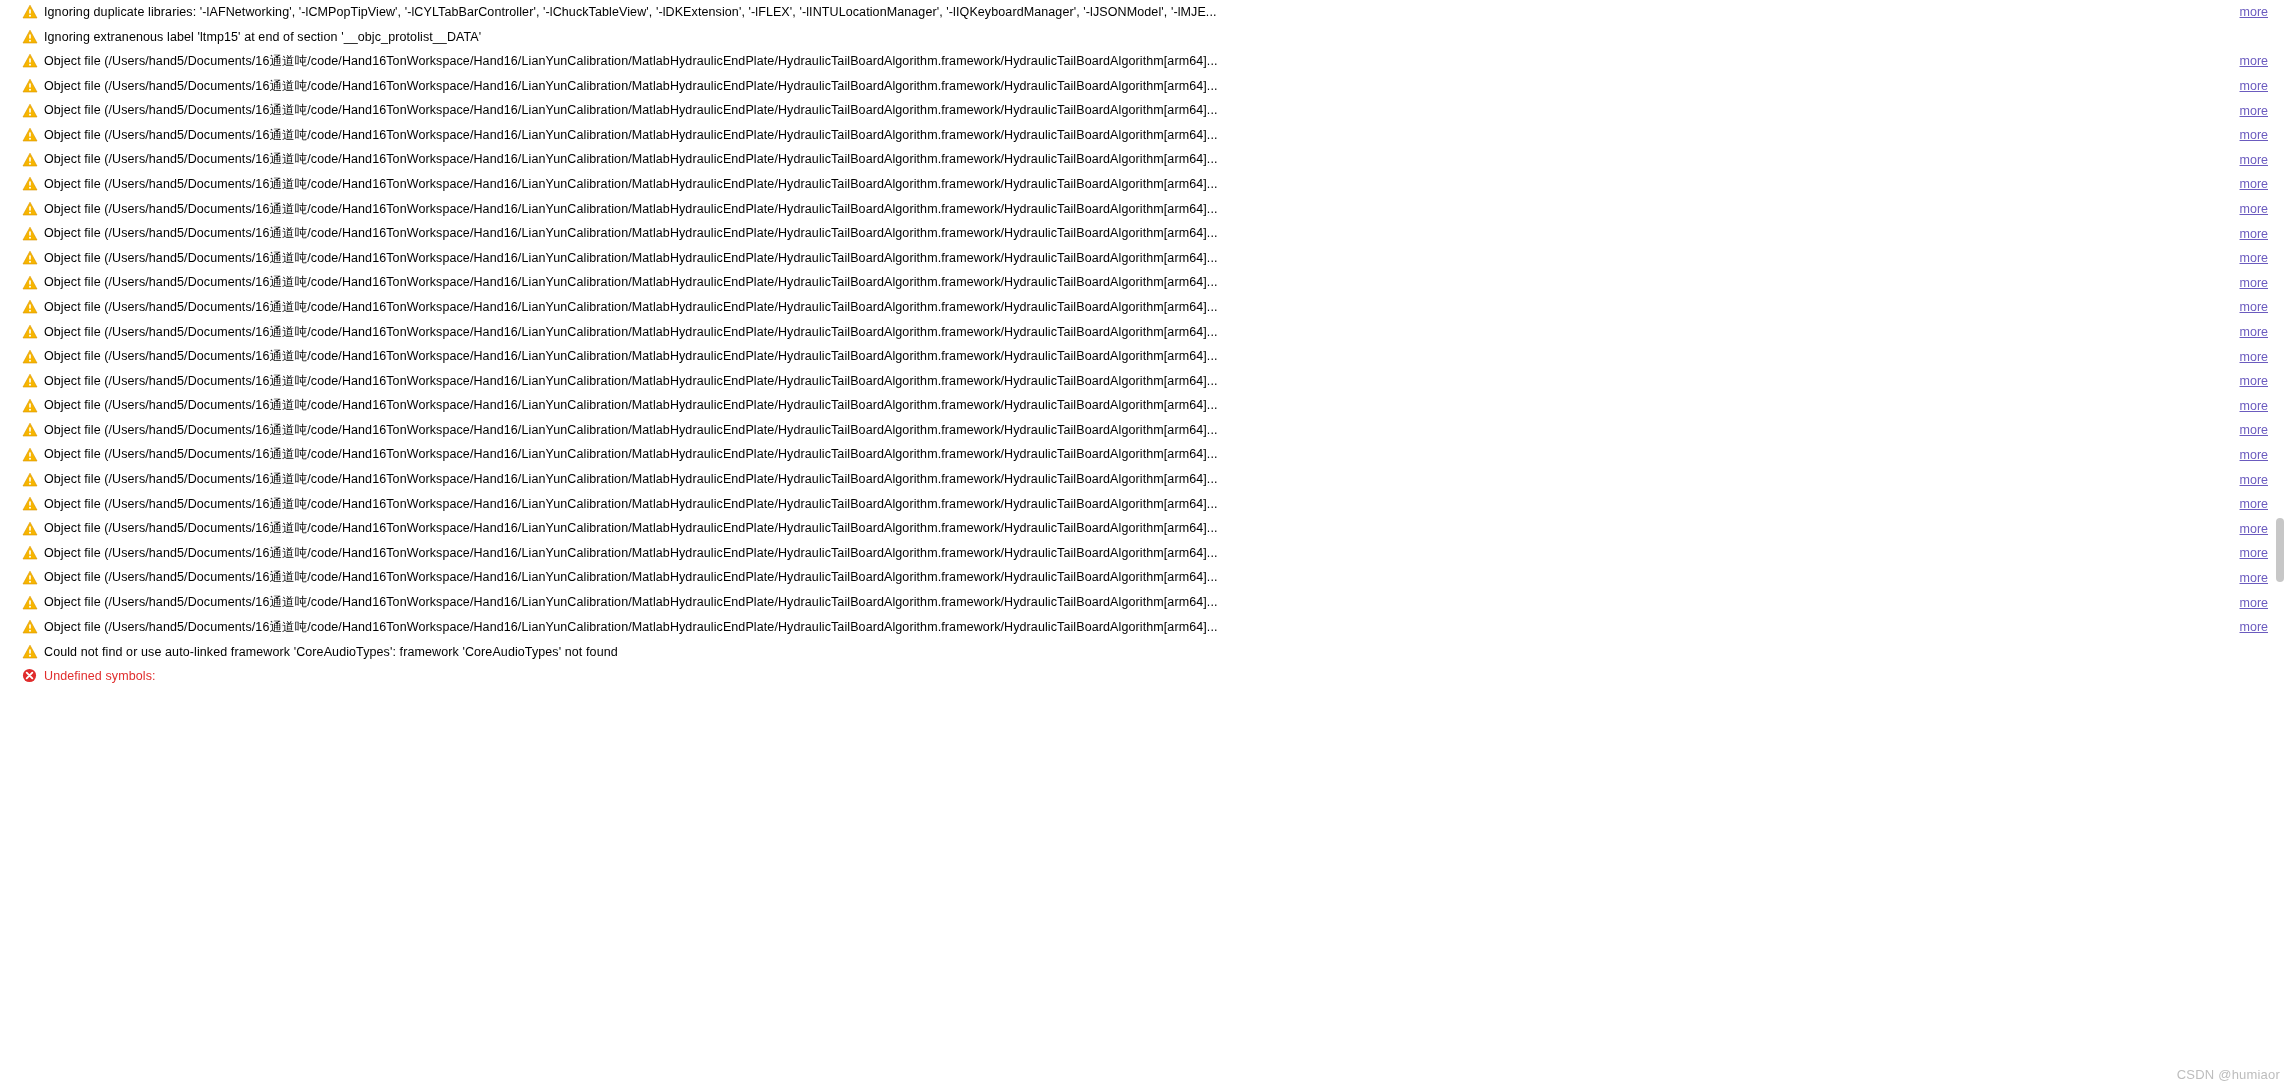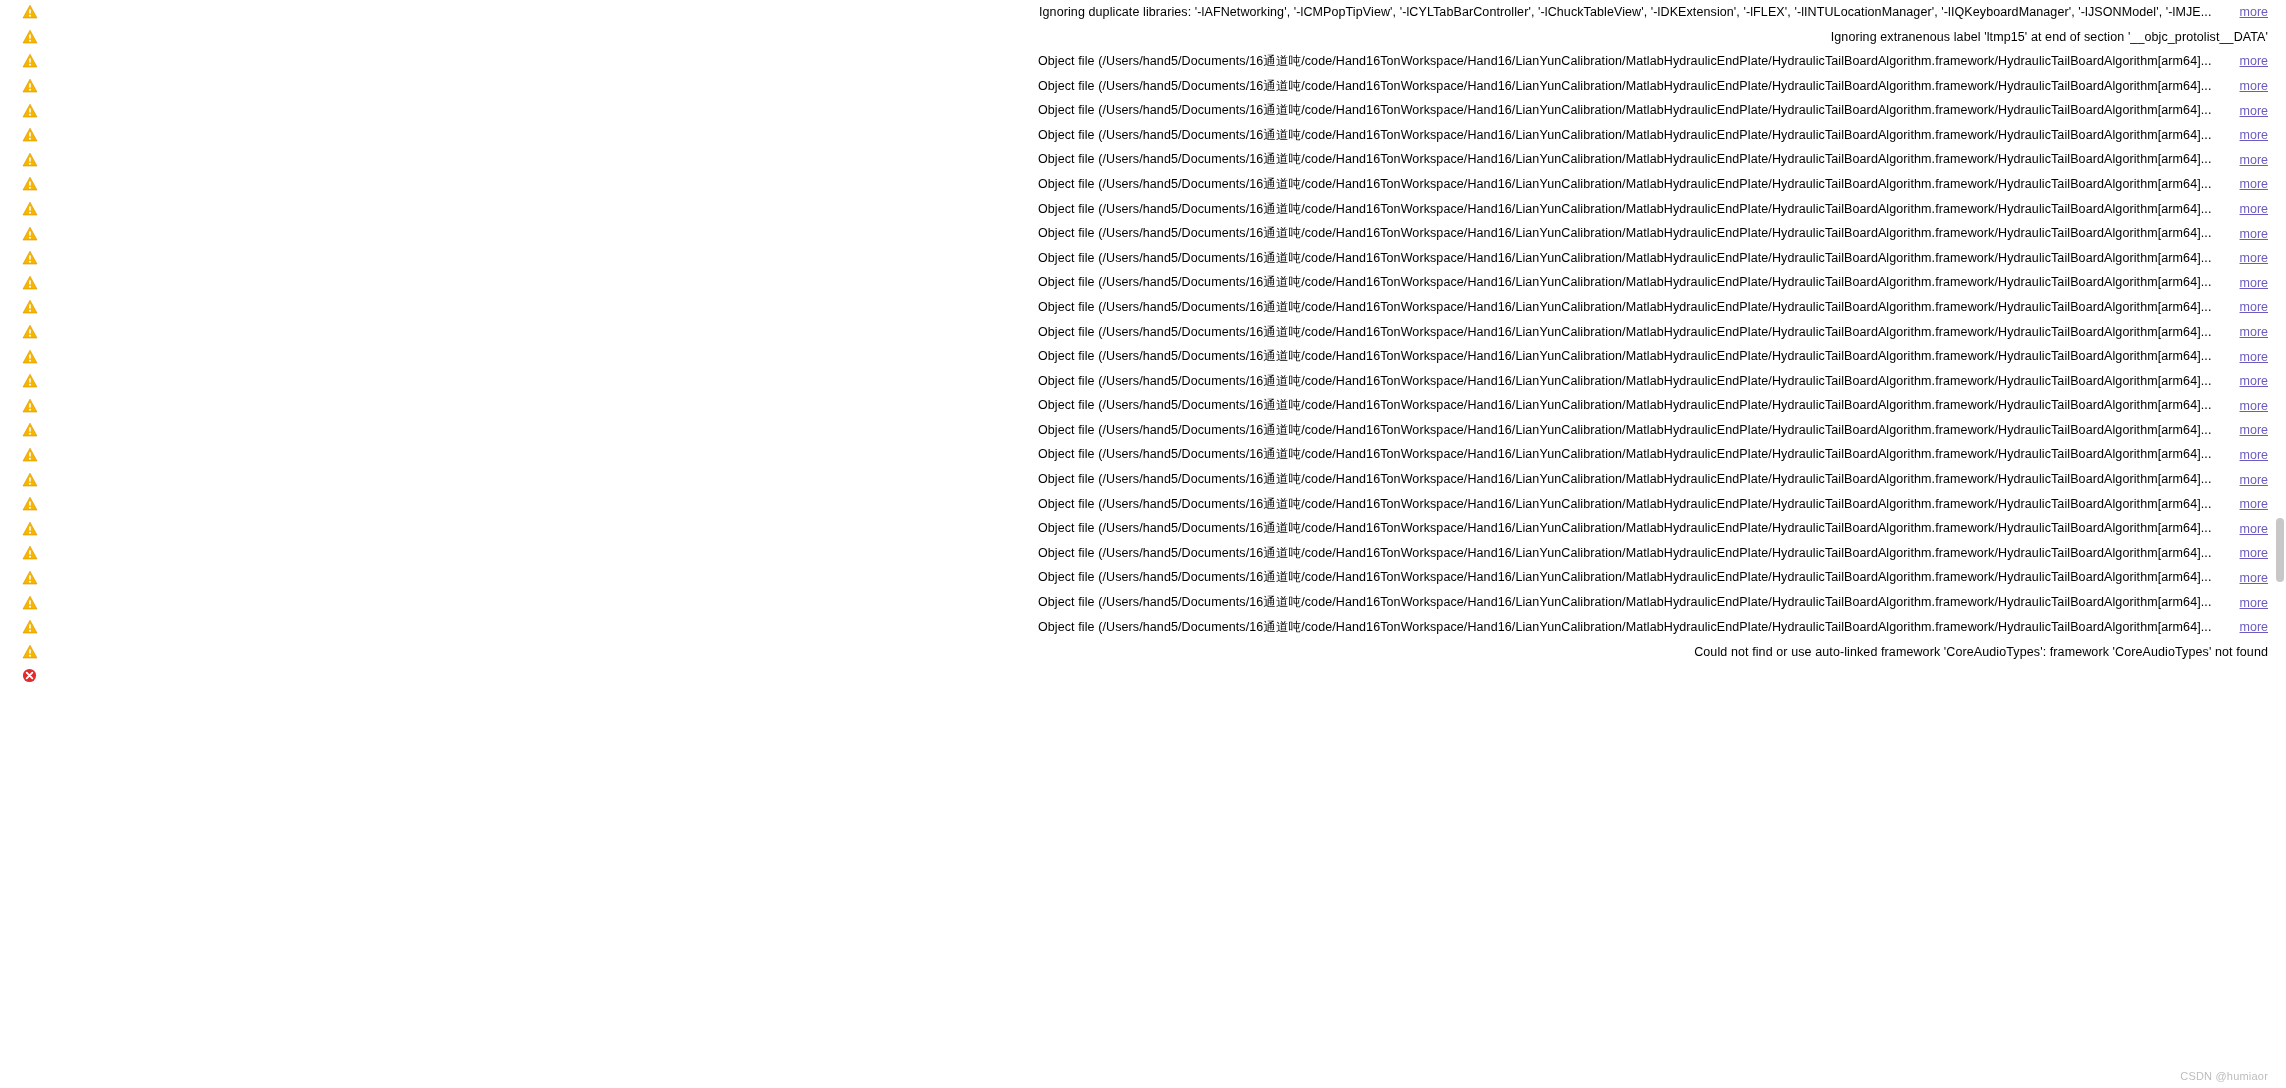--- a/index.html
+++ b/index.html
@@ -6,21 +6,20 @@
     body {
       font-family: -apple-system, BlinkMacSystemFont, "Segoe UI", Helvetica, Arial, sans-serif;
       font-size: 12.5px;
       background: #ffffff;
       color: #000000;
       width: 2286px;
       position: relative;
     }
     .list {
       width: 100%;
-      text-align: right;
     }
     .row {
       display: flex;
       align-items: center;
       height: 24.6px;
       padding-left: 22px;
       padding-right: 18px;
       white-space: nowrap;
       overflow: hidden;
     }
@@ -72,23 +71,23 @@
       position: absolute;
       right: 2px;
       top: 518px;
       width: 8px;
       height: 64px;
       background: #c7c7c7;
       border-radius: 4px;
     }
     .watermark {
       position: fixed;
-      right: 18px;
+      right: 6px;
       bottom: 6px;
-      font-size: 11px;
+      font-size: 13px;
       color: #bdbdbd;
       letter-spacing: 0.2px;
     }
   </style>
 </head>
 <body>
 
 <div class="list" id="list">
     <div class="row">
       <span class="icon-wrap">
@@ -385,20 +384,21 @@
       </span>
       <span class="msg">Could not find or use auto-linked framework 'CoreAudioTypes': framework 'CoreAudioTypes' not found</span>
     </div>
     <div class="row">
       <span class="icon-wrap">
         <svg class="err" viewBox="0 0 16 16">
           <circle cx="8" cy="8" r="7" fill="#e02c2c"></circle>
           <path d="M5 5 L11 11 M11 5 L5 11" stroke="#ffffff" stroke-width="2" stroke-linecap="round"></path>
         </svg>
       </span>
+      <span class="msg error-text">Undefined symbols:</span>
     </div>
   </div>
 
 <div class="scrollbar-track">
   <div class="scrollbar-thumb"></div>
 </div>
 
 <div class="watermark">CSDN @humiaor</div>
 
 </body></html>

